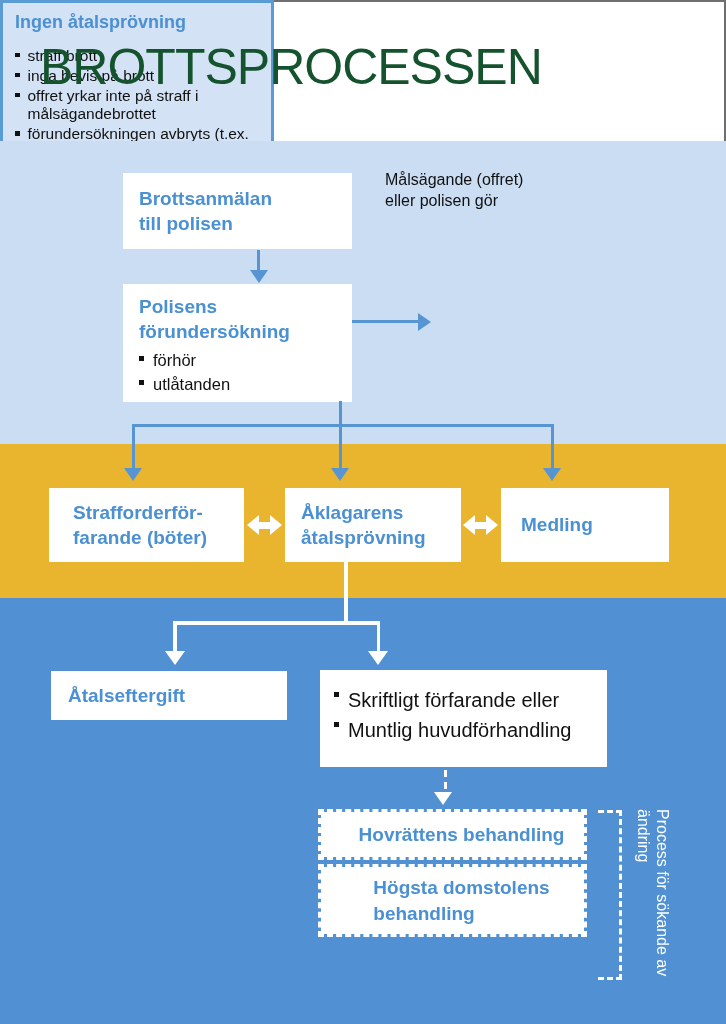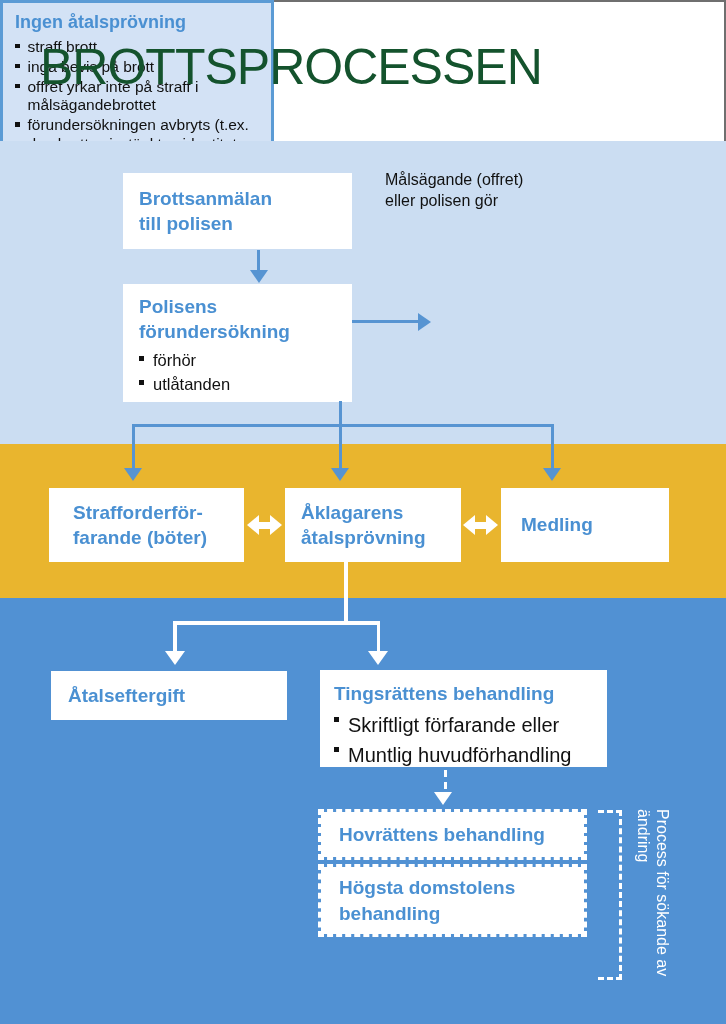--- a/index.html
+++ b/index.html
@@ -39,39 +39,39 @@
   #box-report{left:123px; top:173px; width:229px; height:76px; padding:13px 10px 0 16px;}
   #box-investigation{left:123px; top:284px; width:229px; height:118px; padding:10px 10px 0 16px;}
   #box-investigation .bullets{margin-top:5px;}
   #box-investigation .bullet-text{font-size:16.5px; line-height:1.45;}
 
   #box-noprosecution{
     left:437px; top:225px; width:274px; height:176px;
     background:#d3e2f5; border:3px solid #5b9bd5; box-sizing:border-box;
     padding:8px 8px 0 12px;
   }
-  #box-noprosecution .box-title{font-size:18px; margin-bottom:3px;}
+  #box-noprosecution .box-title{font-size:18px; margin-bottom:12px;}
   #box-noprosecution .bullet-row{gap:8px; margin-bottom:1px;}
   #box-noprosecution .sq{margin-top:6px; width:4.5px; height:4.5px;}
   #box-noprosecution .bullet-text{font-size:15.5px; line-height:1.22;}
 
   #box-penal{left:49px; top:488px; width:195px; height:74px; display:flex; align-items:center; padding-left:24px;}
   #box-prosecutor{left:285px; top:488px; width:176px; height:74px; display:flex; align-items:center; padding-left:16px;}
   #box-mediation{left:501px; top:488px; width:168px; height:74px; display:flex; align-items:center; padding-left:20px;}
 
   #box-waiver{left:51px; top:671px; width:236px; height:49px; display:flex; align-items:center; padding-left:17px;}
   #box-district{left:320px; top:670px; width:287px; height:97px; padding:11px 8px 0 14px;}
   #box-district .bullets{margin-top:4px;}
   #box-district .bullet-text{font-size:20px; line-height:1.5;}
 
   .dashed-box{
     position:absolute; box-sizing:border-box;
     background:#fff; background-clip:padding-box;
     border:3px dashed #fff;
-    display:flex; align-items:center; padding-left:18px;
+    display:flex; align-items:center; padding-left:18px;justify-content:center;
   }
   #box-appeal{left:318px; top:809px; width:269px; height:51px;}
   #box-supreme{left:318px; top:864px; width:269px; height:73px;}
 
   
   .vline,.hline{position:absolute; background:#5794d2;}
   .tri{position:absolute; width:0; height:0;}
   .tri-down-blue{border-left:9px solid transparent; border-right:9px solid transparent; border-top:13px solid #5794d2;}
   .tri-right-blue{border-top:9px solid transparent; border-bottom:9px solid transparent; border-left:13px solid #5794d2;}
 
@@ -199,21 +199,20 @@
   <div class="wvline" style="left:173px; top:621px; width:3.5px; height:31px;"></div>
   <div class="tri tri-down-white" style="left:165px; top:651px;"></div>
   <div class="wvline" style="left:376.5px; top:621px; width:3.5px; height:31px;"></div>
   <div class="tri tri-down-white" style="left:368px; top:651px;"></div>
 
   <div class="wbox" id="box-waiver">
     <div class="box-title">Åtalseftergift</div>
   </div>
 
   <div class="wbox" id="box-district">
-    <div class="box-title">Tingsrättens behandling</div>
     <div class="bullets">
       <div class="bullet-row">
         <span class="sq"></span>
         <span class="bullet-text">Skriftligt förfarande eller</span>
       </div>
       <div class="bullet-row">
         <span class="sq"></span>
         <span class="bullet-text">Muntlig huvudförhandling</span>
       </div>
     </div>

